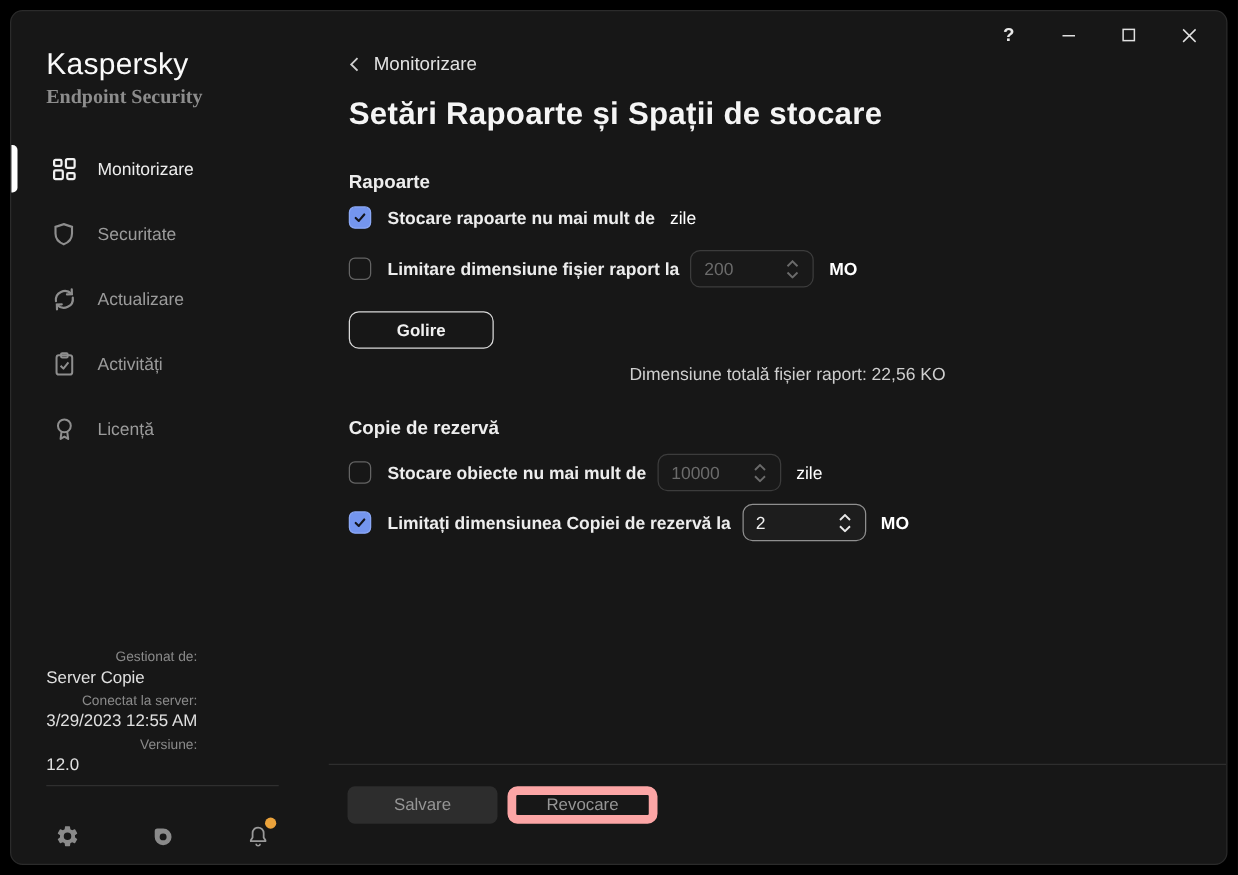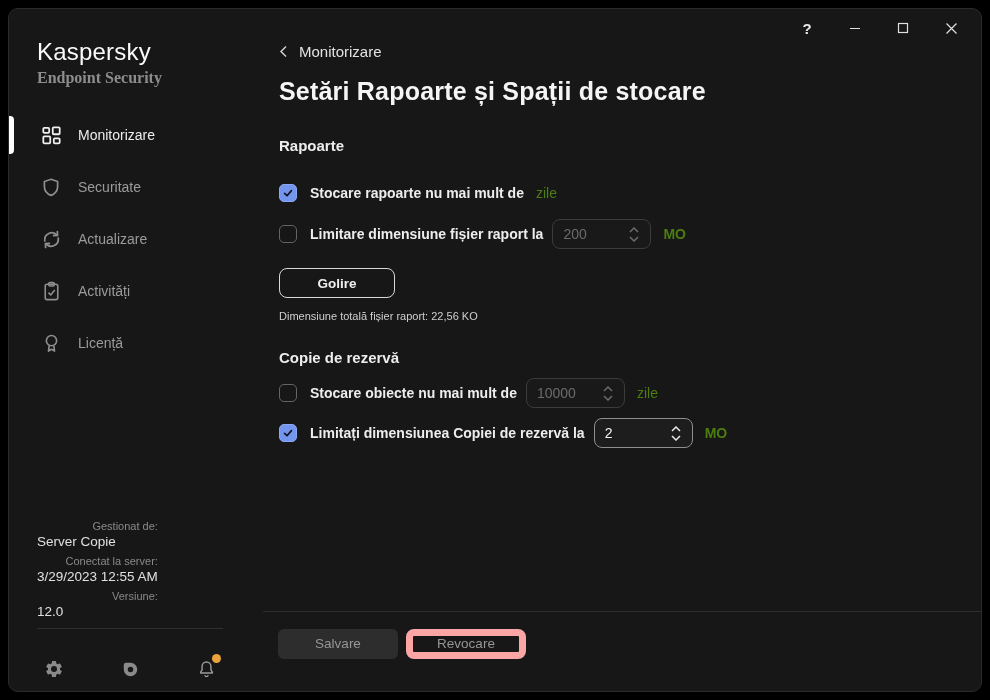--- a/index.html
+++ b/index.html
@@ -65,32 +65,32 @@
 
   .spinner { margin-left:9px; width:99px; height:30px; border-radius:8px;
              display:flex; align-items:center; }
   .spinner.on  { border:1px solid #8f8f8f; background:#1d1d1d; }
   .spinner.off { border:1px solid #3c3c3c; background:#191919; }
   .spinner input { flex:1; min-width:0; background:transparent; border:none; outline:none;
                    color:#f0f0f0; font-size:14px; padding-left:10px; font-family:inherit; }
   .spinner.off input { color:#6b6b6b; }
   .spin-arrows { width:24px; flex:none; display:flex; flex-direction:column; align-items:center;
                  gap:3px; padding-right:8px; cursor:pointer; background:none; border:none; }
-  .unit { margin-left:12px; font-size:14px; color:#4d7c0f; }
+  .unit { margin-left:12px; font-size:14px; color:#ffffff; }
   .unit.bold { font-weight:bold; }
 
-  .row-r1 { margin-top:24px; }
+  .row-r1 { margin-top:5px; }
   .row-r2 { margin-top:11px; }
   .row-b1 { margin-top:12px; }
   .row-b2 { margin-top:10px; }
 
   .clear-btn { margin-top:19px; width:116px; height:30px; border:1px solid #d9d9d9; border-radius:8px;
                background:transparent; color:#f0f0f0; font-weight:bold; font-size:13.5px;
                font-family:inherit; cursor:pointer; display:block; }
-  .total-size { margin-top:12px; font-size:11px; color:#cfcfcf; }
+  .total-size { margin-top:12px; font-size:14px; color:#cfcfcf;text-align:center; }
 
   .action-bar { position:absolute; left:4px; right:0; bottom:16px; height:64px;
                 border-top:1px solid #2e2e2e; display:flex; align-items:center;
                 padding-left:15px; gap:8px; }
   .btn-save   { width:120px; height:30px; background:#2d2d2d; border:none; border-radius:6px;
                 color:#969696; font-size:13.5px; font-family:inherit; cursor:pointer; }
   .btn-cancel { width:120px; height:30px; background:transparent; border:7px solid #fca5a5;
                 border-radius:8px; color:#969696; font-size:13.5px; font-family:inherit; cursor:pointer; }
 </style>
 </head>

